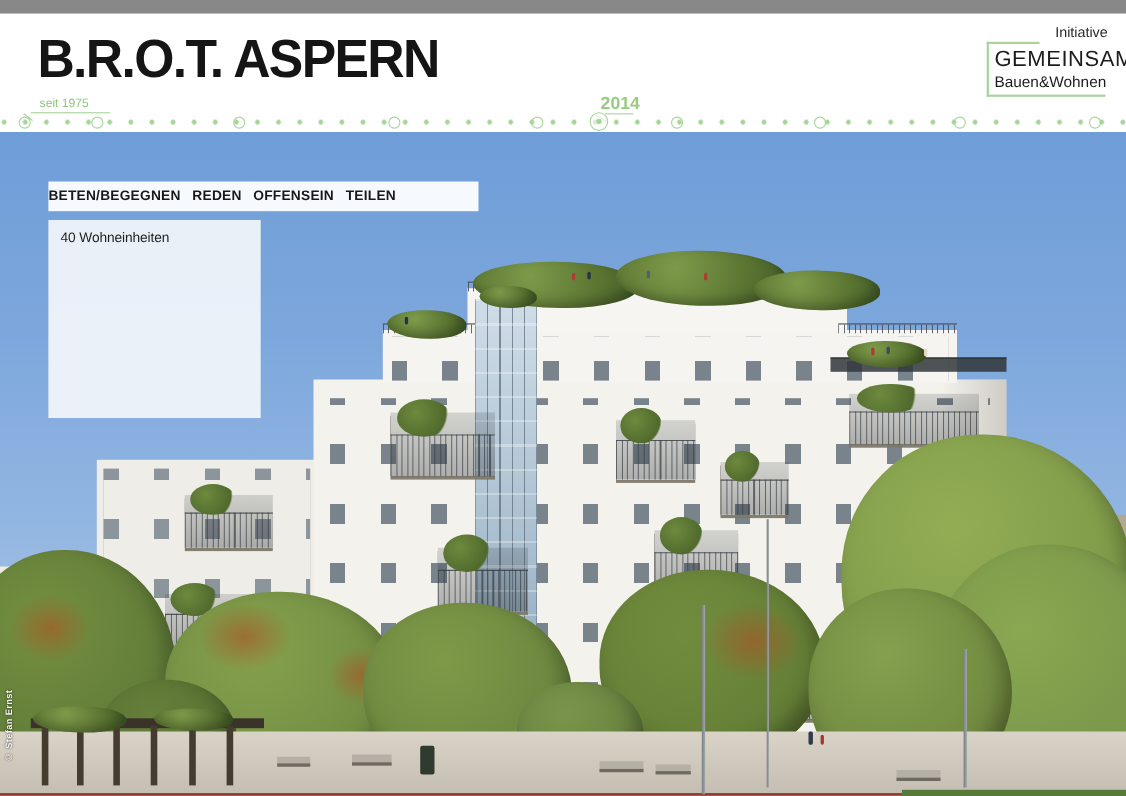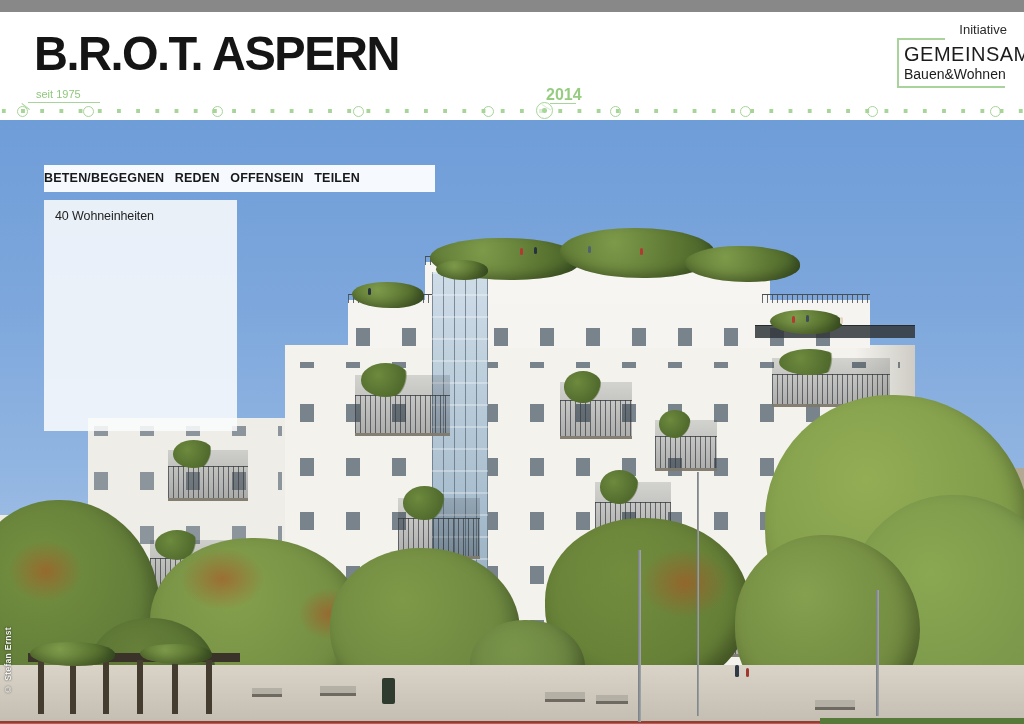--- a/index.html
+++ b/index.html
@@ -83,21 +83,21 @@
   .pole { position:absolute; background:linear-gradient(90deg,#777d82,#a2a8ac); }
   .bench { position:absolute; background:#b5b0a6; border-bottom:3px solid #6f6a61; }
   .pp { position:absolute; width:3px; height:7px; border-radius:1.5px; }
   .shade-right { position:absolute; background:linear-gradient(to right, rgba(0,0,0,0), rgba(110,105,92,0.28)); }
   
   .banner {
     position:absolute; left:44px; top:45px; width:391px; height:27px;
     background:rgba(252,253,255,0.96); text-align:left; line-height:27px;
     font-size:12.5px; font-weight:bold; color:#17181a; letter-spacing:0.2px; word-spacing:7px;
   }
-  .ibox { position:absolute; top:80px; height:231px; background:rgba(250,251,253,0.87);
+  .ibox { position:absolute; top:80px; height:180px; background:rgba(250,251,253,0.87);
     padding:9px 11px; font-size:12.5px; line-height:1.25; color:#1f1f1f; letter-spacing:-0.1px; }
   .ibox-left { left:44px; width:193px; }
   .ibox-right { left:243px; width:192px; }
   .ibox p { margin:0; }
   .gap { margin-top:10px !important; }
   .gap2 { margin-top:12px !important; }
   .credit {
     position:absolute; left:3px; bottom:42px; writing-mode:vertical-rl; transform:rotate(180deg);
     font-size:8.5px; font-weight:bold; color:#f2f2f2; letter-spacing:0.3px;
     text-shadow:0 0 2px rgba(0,0,0,0.8);

